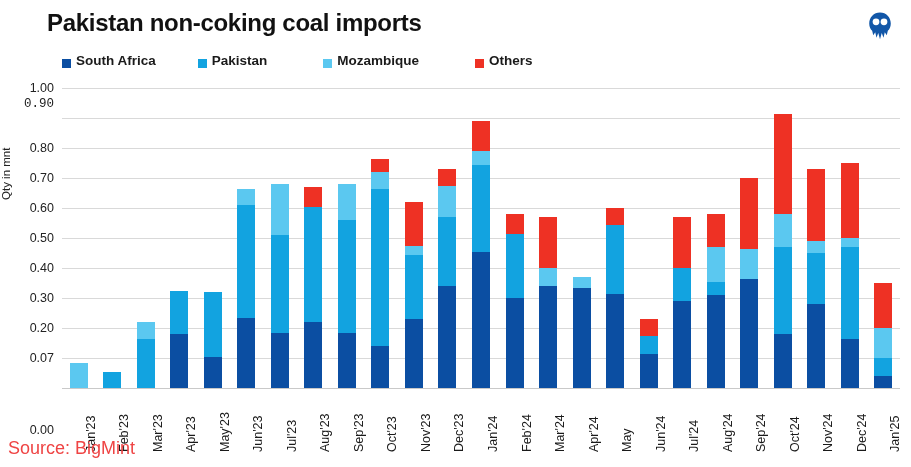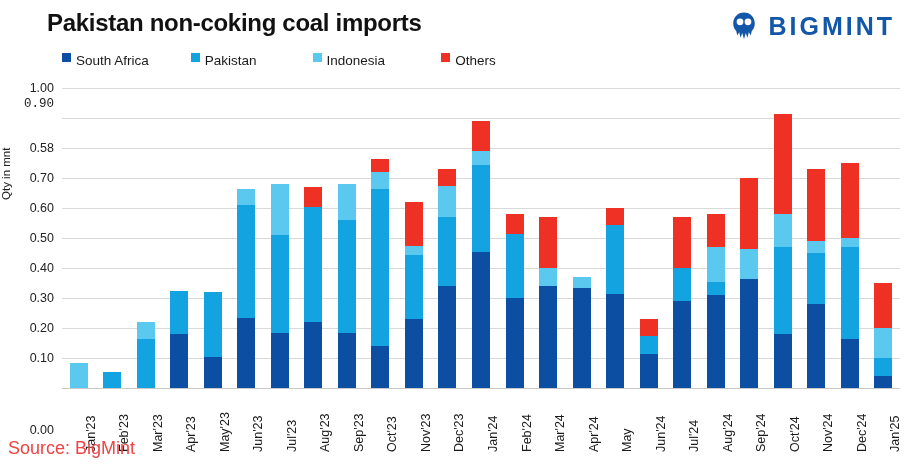--- a/index.html
+++ b/index.html
@@ -25,21 +25,21 @@
   .brand-text {
     font-size: 25px; font-weight: bold; color: #1257A8;
     letter-spacing: 3px; line-height: 1;
   }
 
   
   .legend {
     position: absolute; left: 62px; top: 50px;
     display: flex; align-items: center; height: 20px;
   }
-  .legend-item { display: flex; align-items: flex-start; margin-right: 42px; }
+  .legend-item { display: flex; align-items: flex-end; margin-right: 42px; font-weight: bold; }
   .legend-swatch { width: 9px; height: 9px; margin-right: 5px; flex: none; }
   .legend-label { font-size: 13.5px; color: #1a1a1a; white-space: nowrap; }
 
   
   .y-axis-title {
     position: absolute; left: 0px; top: 200px;
     font-size: 11.5px; color: #222;
     transform: rotate(-90deg); transform-origin: left top;
     white-space: nowrap;
   }
@@ -89,54 +89,53 @@
 <div id="root">
 
   <div class="chart-title">Pakistan non-coking coal imports</div>
 
   <div class="brand">
     <svg class="brand-mark" viewBox="0 0 64 64">
       <path fill="#1257A8" d="M32 3C18.8 3 9 13.2 9 26.4c0 6.6 2.5 12.2 6.3 15.9l2.3 9.6 4.2-6.6 2.7 11.7 3.8-9.9 3.7 12.9 3.7-12.9 3.8 9.9 2.7-11.7 4.2 6.6 2.3-9.6C52.5 38.6 55 33 55 26.4 55 13.2 45.2 3 32 3z"></path>
       <circle cx="23.5" cy="23" r="7.2" fill="#ffffff"></circle>
       <circle cx="40.5" cy="23" r="7.2" fill="#ffffff"></circle>
     </svg>
-    <div class="brand-text">BIGMINT</div>
   </div>
 
   <div class="legend" id="legend">
       <div class="legend-item" style="margin-right: 42px;">
         <span class="legend-swatch" style="background: rgb(11, 78, 162);"></span>
         <span class="legend-label">South Africa</span>
       </div>
       <div class="legend-item" style="margin-right: 56px;">
         <span class="legend-swatch" style="background: rgb(18, 163, 224);"></span>
         <span class="legend-label">Pakistan</span>
       </div>
       <div class="legend-item" style="margin-right: 56px;">
         <span class="legend-swatch" style="background: rgb(91, 200, 240);"></span>
-        <span class="legend-label">Indonesia</span>
+        <span class="legend-label">Mozambique</span>
       </div>
       <div class="legend-item" style="margin-right: 12px;">
         <span class="legend-swatch" style="background: rgb(238, 49, 36);"></span>
         <span class="legend-label">Others</span>
       </div>
     </div>
 
   <div class="y-axis-title">Qty in mnt</div>
 
   <div class="ylabels" id="ylabels">
       <div class="ylabel" style="top: 300px; margin-top: 42px;">0.00</div>
-      <div class="ylabel" style="top: 270px;">0.10</div>
+      <div class="ylabel" style="top: 270px;">0.07</div>
       <div class="ylabel" style="top: 240px;">0.20</div>
       <div class="ylabel" style="top: 210px;">0.30</div>
       <div class="ylabel" style="top: 180px;">0.40</div>
       <div class="ylabel" style="top: 150px;">0.50</div>
       <div class="ylabel" style="top: 120px;">0.60</div>
       <div class="ylabel" style="top: 90px;">0.70</div>
-      <div class="ylabel" style="top: 60px;">0.58</div>
+      <div class="ylabel" style="top: 60px;">0.80</div>
       <div class="ylabel" style="top: 16px; font-family: Liberation Mono, monospace;">0.90</div>
       <div class="ylabel" style="top: 0px;">1.00</div>
     </div>
 
   <div id="plot">
       <div class="gridline baseline" style="top: 300px;"></div>
       <div class="gridline" style="top: 270px;"></div>
       <div class="gridline" style="top: 240px;"></div>
       <div class="gridline" style="top: 210px;"></div>
       <div class="gridline" style="top: 180px;"></div>

